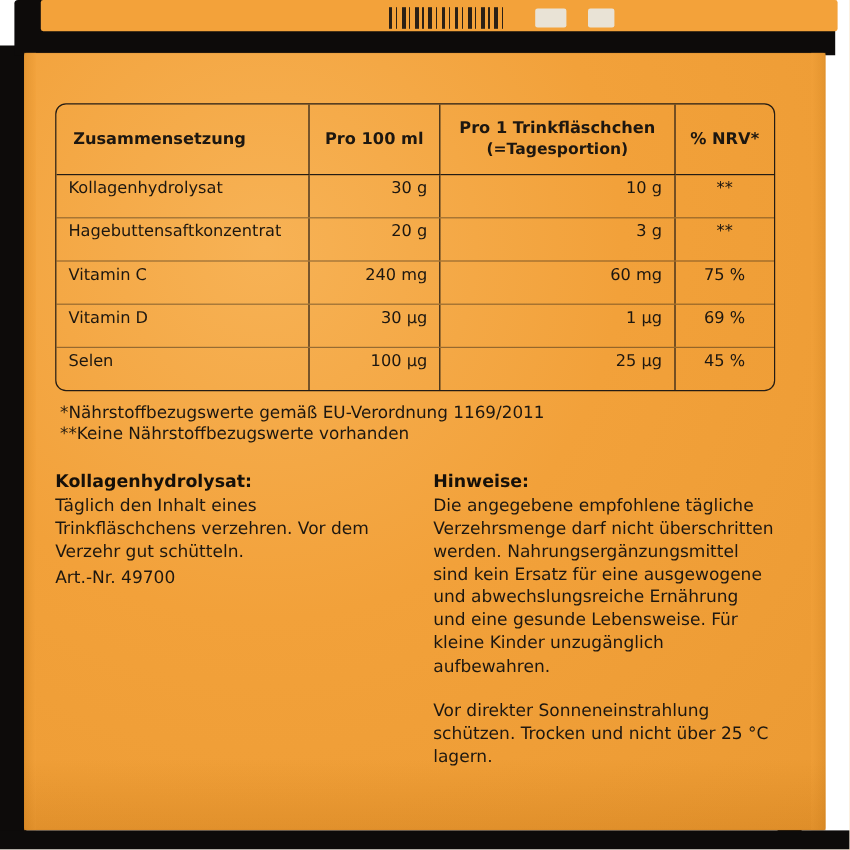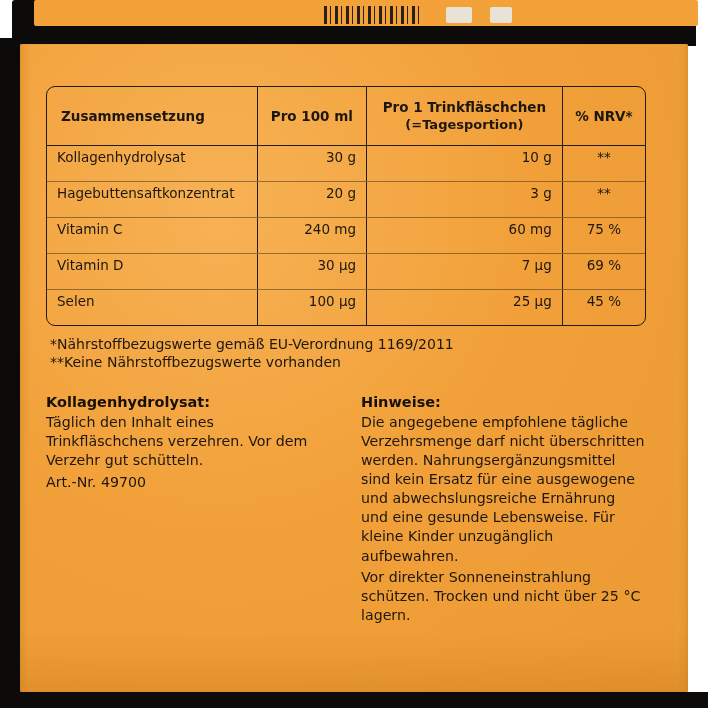--- a/index.html
+++ b/index.html
@@ -226,21 +226,21 @@
     margin-bottom: 3px;
     color: #161009;
   }
   .col-p {
     font-size: 14.2px;
     line-height: 1.34;
     color: #1d1710;
     margin: 0 0 0 0;
   }
   .col-p + .col-p {
-    margin-top: 2px;
+    margin-top: 18px;
   }
   .artnr {
     margin-top: 4px;
     font-size: 14.2px;
     color: #1d1710;
   }
 </style>
 </head>
 <body>
 
@@ -295,21 +295,21 @@
           </tr>
           <tr>
             <td class="name">Vitamin C</td>
             <td class="num col-sep">240 mg</td>
             <td class="num col-sep">60 mg</td>
             <td class="nrv col-sep">75 %</td>
           </tr>
           <tr>
             <td class="name">Vitamin D</td>
             <td class="num col-sep">30 µg</td>
-            <td class="num col-sep">7 µg</td>
+            <td class="num col-sep">1 µg</td>
             <td class="nrv col-sep">69 %</td>
           </tr>
           <tr>
             <td class="name">Selen</td>
             <td class="num col-sep">100 µg</td>
             <td class="num col-sep">25 µg</td>
             <td class="nrv col-sep">45 %</td>
           </tr>
         </tbody>
       </table>

